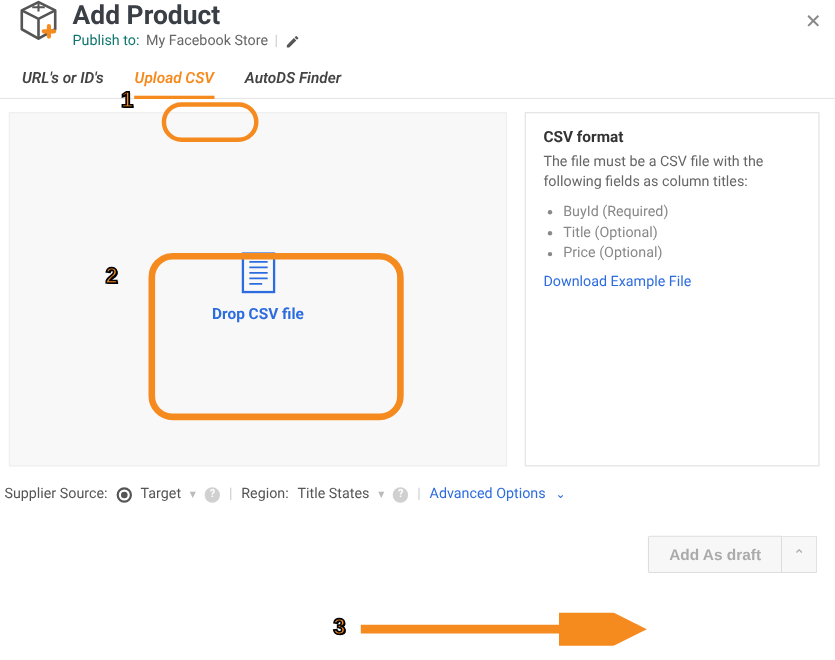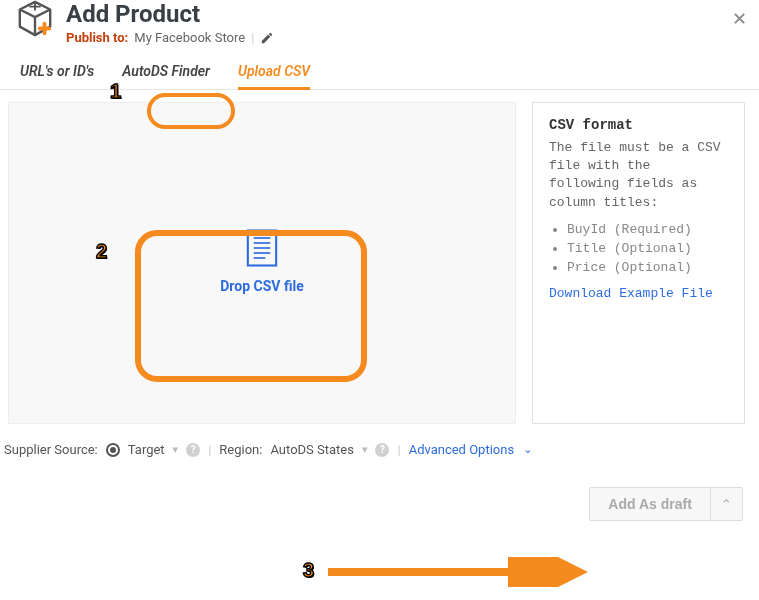--- a/index.html
+++ b/index.html
@@ -38,21 +38,21 @@
     color: #3a3f46;
     margin-bottom: 2px;
   }
   .subtitle {
     font-size: 13px;
     color: #666;
     display: flex;
     align-items: center;
     gap: 6px;
   }
-  .subtitle b { color: #c2410c; font-weight: 700;}
+  .subtitle b { color: #0f766e; font-weight: 400;}
   .divider-v {
     color: #ccc;
   }
   .edit-icon {
     width: 14px;
     height: 14px;
     color: #555;
     cursor: pointer;
   }
   .tabs {
@@ -114,26 +114,25 @@
     color: #2d6cdf;
     font-weight: 700;
     font-size: 14px;
     margin-bottom: 4px;
   }
   .drop-sub {
     color: #555;
     font-size: 13px;
   }
   .side-panel {
-    width: 213px;
+    width: 268px;
     border: 1px solid #e0e0e0;
     padding: 14px 16px;
     background: #fff;
     font-size: 14px;
-    font-family: Liberation Mono, monospace;
   }
   .side-panel h3 {
     font-size: 14px;
     font-weight: 700;
     margin-bottom: 6px;
     color: #333;
   }
   .side-desc {
     color: #666;
     font-size: 13px;
@@ -278,22 +277,22 @@
         <svg viewBox="0 0 24 24" width="14" height="14">
             <path fill="currentColor" d="M3 17.25V21h3.75l11-11.04-3.75-3.75L3 17.25zM20.71 7.04a1 1 0 0 0 0-1.41l-2.34-2.34a1 1 0 0 0-1.41 0l-1.83 1.83 3.75 3.75 1.83-1.83z"></path>
           </svg>
       </span>
     </div>
   </div>
 </div>
 
 <div class="tabs">
   <div class="tab">URL's or ID's</div>
+  <div class="tab active">Upload CSV</div>
   <div class="tab">AutoDS Finder</div>
-  <div class="tab active">Upload CSV</div>
 </div>
 
 <div class="main">
   <div class="dropzone-panel">
     <div class="drop-target">
       <div class="file-icon">
         <svg viewBox="0 0 40 48" width="36" height="40">
           <rect x="3" y="3" width="34" height="42" fill="none" stroke="#2d6cdf" stroke-width="2.5"></rect>
           <line x1="10" y1="12" x2="30" y2="12" stroke="#2d6cdf" stroke-width="2"></line>
           <line x1="10" y1="18" x2="30" y2="18" stroke="#2d6cdf" stroke-width="2"></line>
@@ -319,21 +318,21 @@
 </div>
 
 <div class="footer">
   <span class="label">Supplier Source:</span>
   <span class="radio-dot"></span>
   <span>Target</span>
   <span class="chev">▾</span>
   <span class="help-circ">?</span>
   <span class="divider-v">|</span>
   <span class="label">Region:</span>
-  <span>AutoDS States</span>
+  <span>Title States</span>
   <span class="chev">▾</span>
   <span class="help-circ">?</span>
   <span class="divider-v">|</span>
   <span class="adv-link">
     <span>Advanced Options</span>
     <span class="chev-blue">⌄</span>
   </span>
 </div>
 
 <div class="actions">

